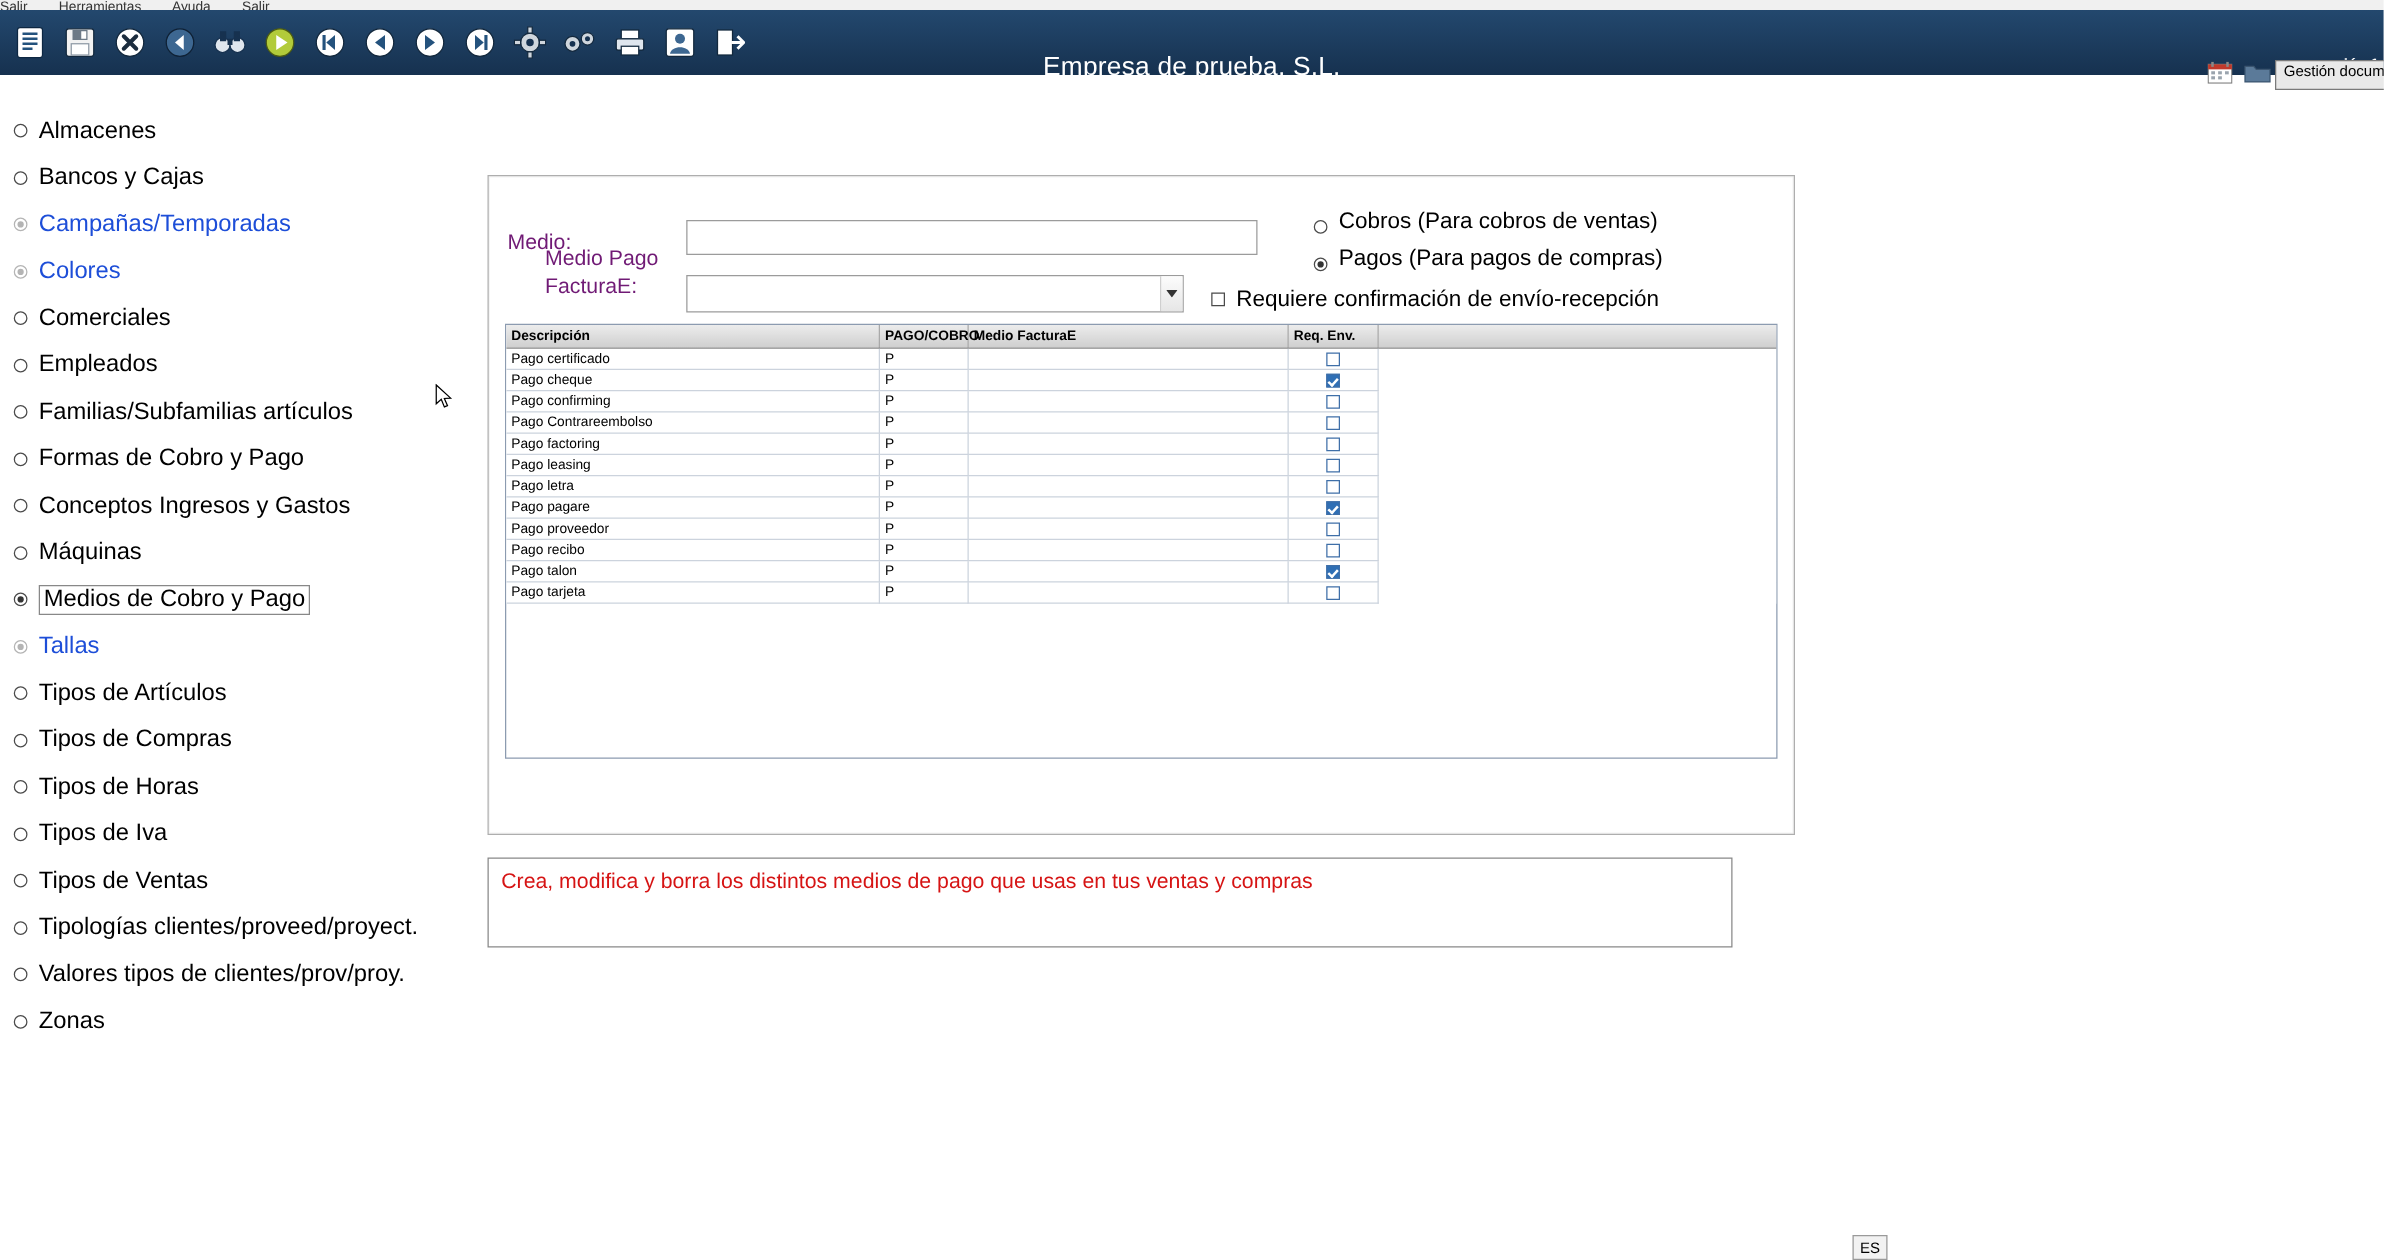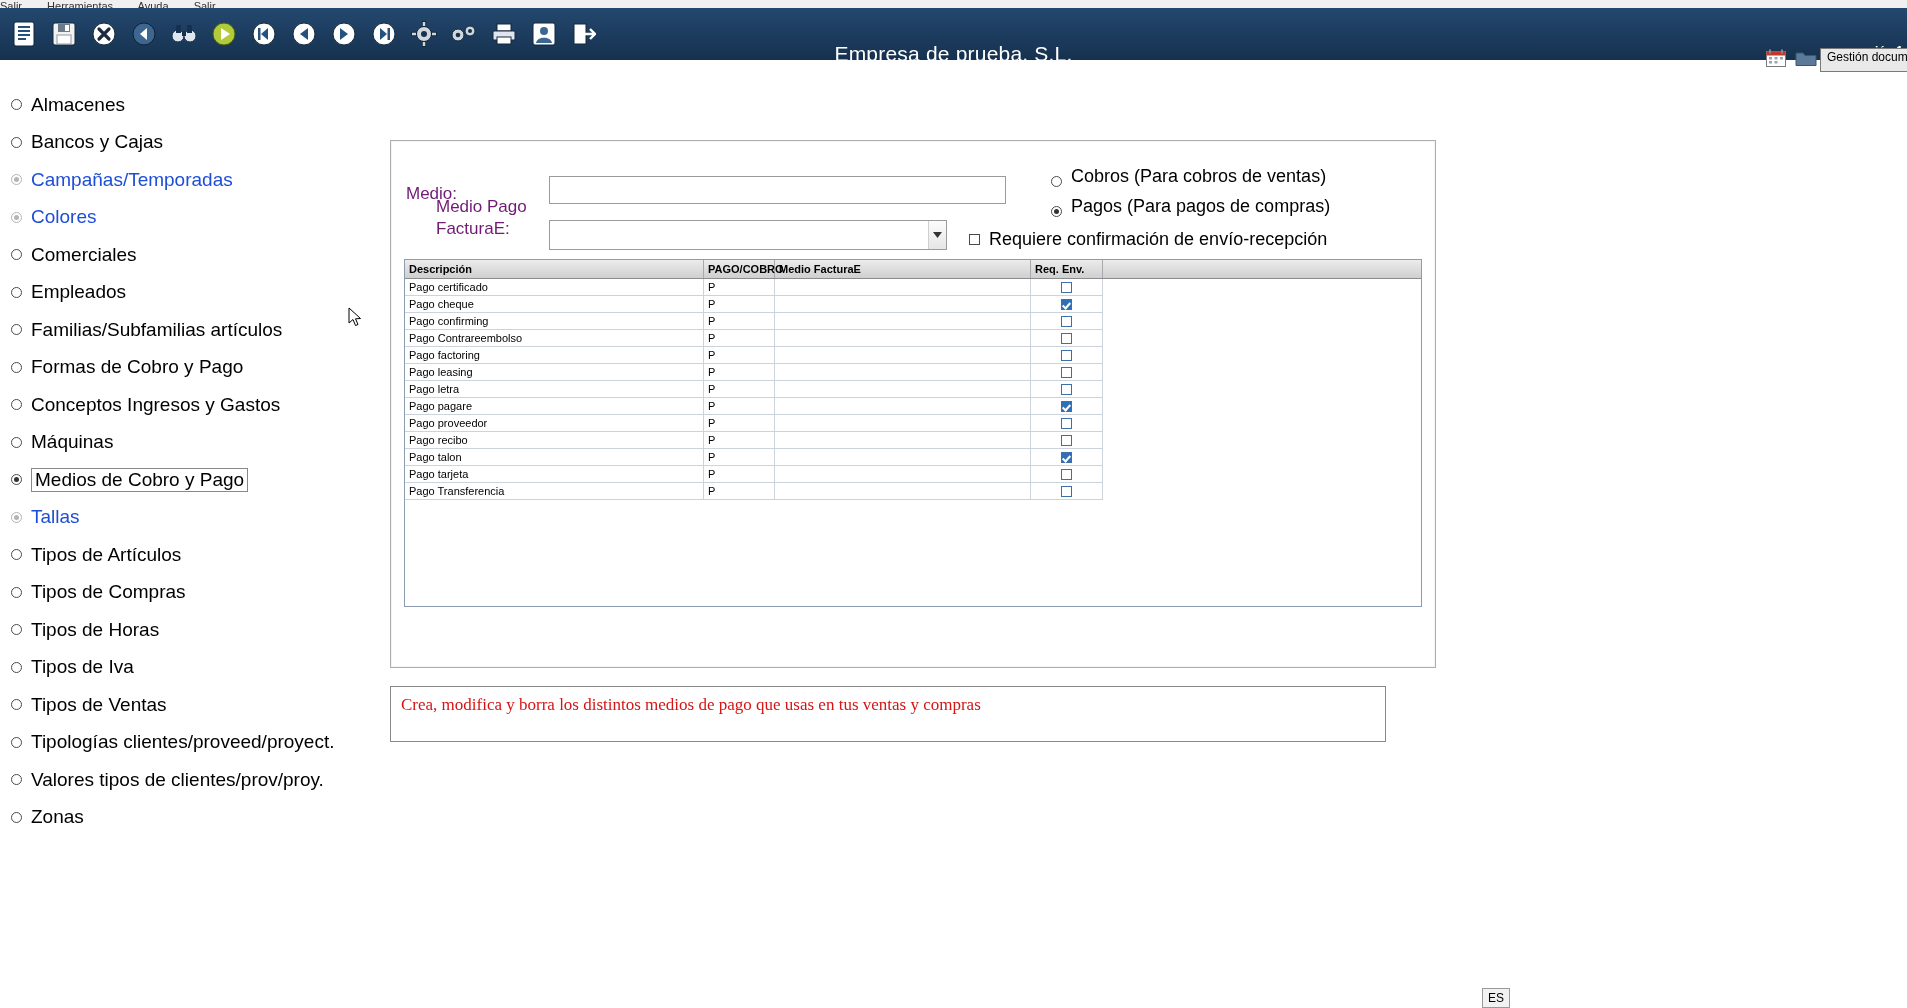--- a/index.html
+++ b/index.html
@@ -302,25 +302,24 @@
     border: solid #ffffff;
     border-width: 0 2px 2px 0;
     transform: rotate(42deg);
   }
 
   
   .helpbox {
     position: absolute;
     left: 390px; top: 686px;
     width: 996px;
-    height: 56px;
+    height: 72px;
     border: 1px solid #888;
     background: #ffffff;
     box-sizing: border-box;
-    font-family: Liberation Serif, serif;
   }
   .helptext {
     font-size: 17px;
     color: #d61414;
     padding: 8px 10px;
   }
 
   
   .lang-badge {
     position: absolute;
@@ -729,27 +728,20 @@
           <td class="c-req"><span class="gchk on"></span></td>
           <td class="c-tail"></td>
         </tr>
         <tr>
           <td class="c-desc">Pago tarjeta</td>
           <td class="c-pc">P</td>
           <td class="c-mfe"></td>
           <td class="c-req"><span class="gchk"></span></td>
           <td class="c-tail"></td>
         </tr>
-        <tr>
-          <td class="c-desc">Pago Transferencia</td>
-          <td class="c-pc">P</td>
-          <td class="c-mfe"></td>
-          <td class="c-req"><span class="gchk"></span></td>
-          <td class="c-tail"></td>
-        </tr>
       </tbody>
     </table>
   </div>
 
 </div>
 
 <div class="helpbox">
   <div class="helptext">Crea, modifica y borra los distintos medios de pago que usas en tus ventas y compras</div>
 </div>
 

